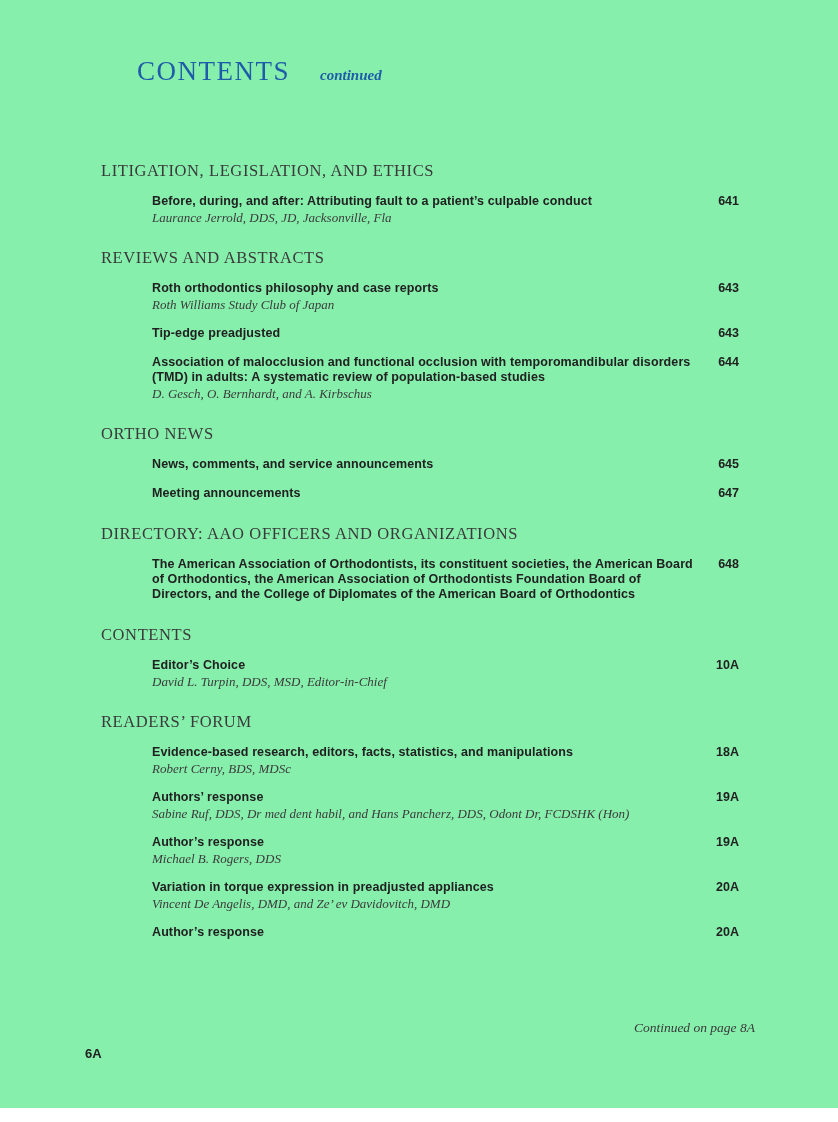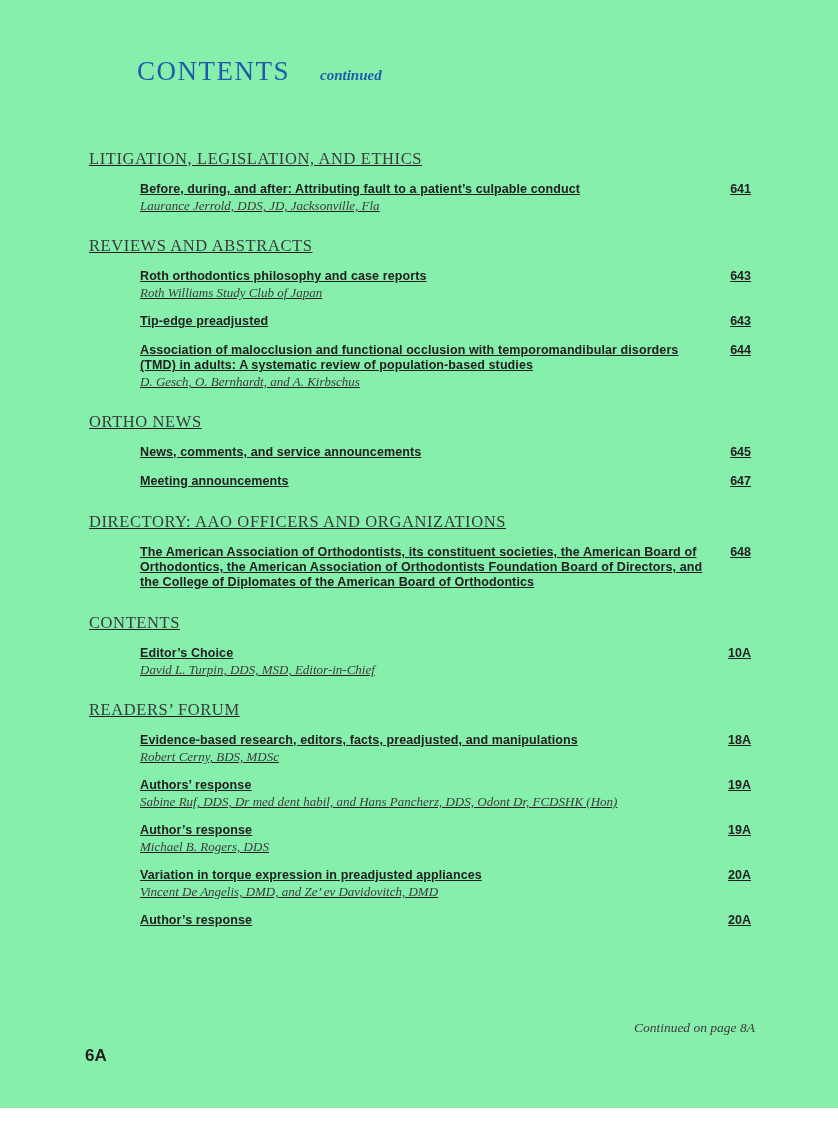--- a/index.html
+++ b/index.html
@@ -39,21 +39,21 @@
     margin-left: 30px;
     font-weight: 600;
   }
   
   .sections {
     position: absolute;
     top: 146px;
     left: 85px;
     width: 670px;
   }
-  .toc-section { margin: 4px; text-decoration: underline; }
+  .toc-section { margin: 16px; }
   .toc-section + .toc-section { margin-top: 24px; }
   .section-heading {
     font-family: "Liberation Serif", "DejaVu Serif", serif;
     font-weight: 400;
     font-size: 16.5px;
     line-height: 18px;
     letter-spacing: 0.6px;
     color: #3a3a3a;
     margin: 0 0 8px 0;
   }
@@ -101,21 +101,21 @@
   .page-footer {
     position: absolute;
     top: 1046px;
     left: 85px;
     right: 83px;
     display: flex;
     justify-content: space-between;
     align-items: baseline;
   }
   .footer-page-number {
-    font-size: 17px;
+    font-size: 13px;
     font-weight: bold;
     color: #212121;
   }
   .footer-journal-line {
     font-size: 13px;
     font-weight: bold;
     color: #212121;
     letter-spacing: 0.1px;
   }
 </style>
@@ -194,21 +194,21 @@
             <div class="entry-title">Editor’s Choice</div>
             <div class="entry-authors">David L. Turpin, DDS, MSD, Editor-in-Chief</div>
           </div>
           <div class="entry-page">10A</div>
         </div>
       </section>
       <section class="toc-section">
         <h2 class="section-heading">READERS’ FORUM</h2>
         <div class="toc-entry">
           <div class="entry-main">
-            <div class="entry-title">Evidence-based research, editors, facts, preadjusted, and manipulations</div>
+            <div class="entry-title">Evidence-based research, editors, facts, statistics, and manipulations</div>
             <div class="entry-authors">Robert Cerny, BDS, MDSc</div>
           </div>
           <div class="entry-page">18A</div>
         </div>
         <div class="toc-entry">
           <div class="entry-main">
             <div class="entry-title">Authors’ response</div>
             <div class="entry-authors">Sabine Ruf, DDS, Dr med dent habil, and Hans Pancherz, DDS, Odont Dr, FCDSHK (Hon)</div>
           </div>
           <div class="entry-page">19A</div>

